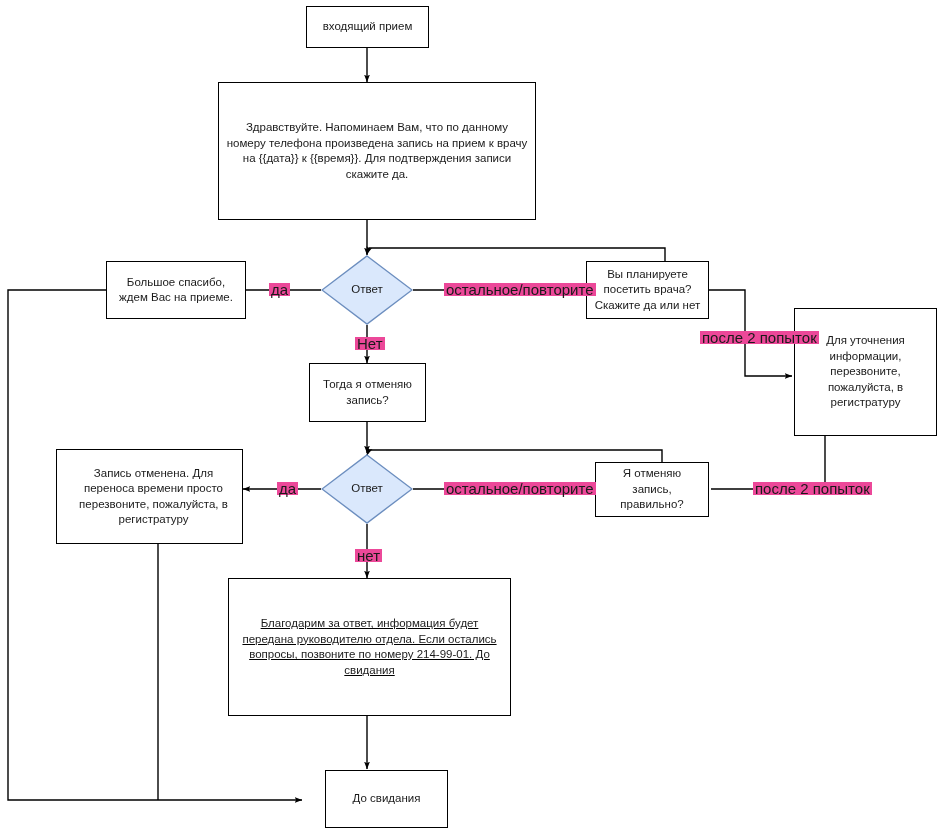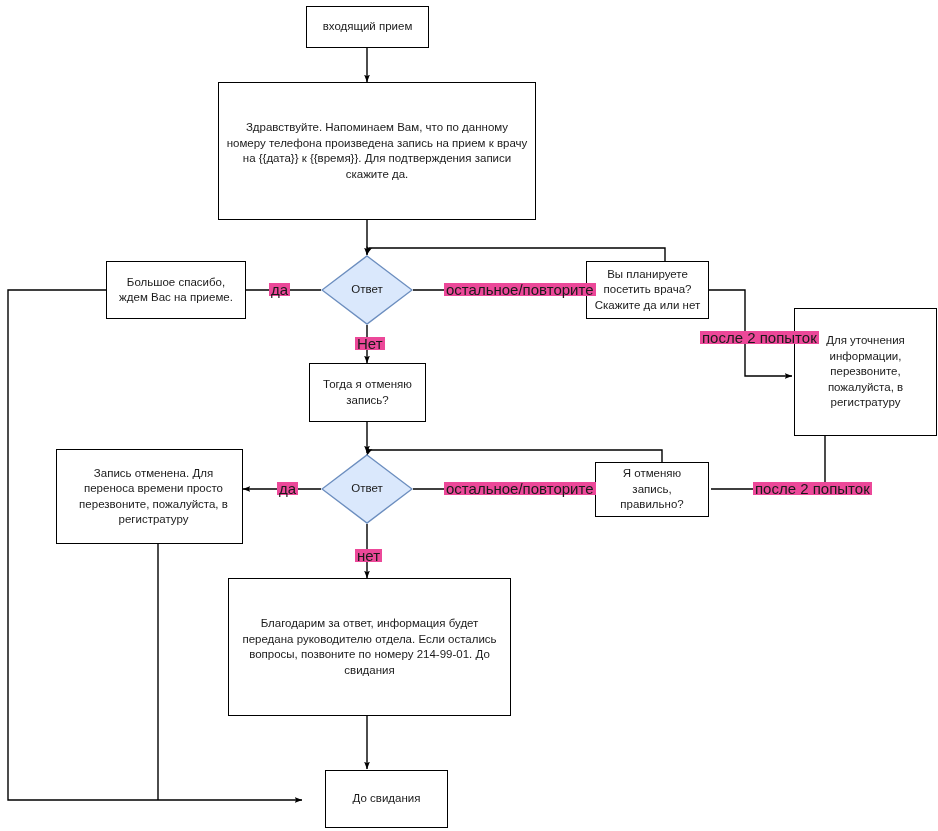--- a/index.html
+++ b/index.html
@@ -152,21 +152,21 @@
   </div>
 
   <div class="node process" style="left:56px; top:449px; width:187px; height:95px;padding-left:8px;">
     <span class="txt">Запись отменена. Для переноса времени просто перезвоните, пожалуйста, в регистратуру</span>
   </div>
 
   <div class="node process" style="left:584px; top:462px; width:114px; height:55px;margin-left:11px;">
     <span class="txt">Я отменяю запись, правильно?</span>
   </div>
 
-  <div class="node process" style="left:228px; top:578px; width:283px; height:138px;">
+  <div class="node process" style="left:228px; top:578px; width:283px; height:138px;text-decoration:underline;">
     <span class="txt">Благодарим за ответ, информация будет передана руководителю отдела. Если остались вопросы, позвоните по номеру 214-99-01. До свидания</span>
   </div>
 
   <div class="node process" style="left:305px; top:770px; width:123px; height:58px;margin-left:20px;">
     <span class="txt">До свидания</span>
   </div>
 
   <div class="edge-label" style="left:269px; top:283px;">да</div>
 
   <div class="edge-label" style="left:355px; top:337px;">Нет</div>

